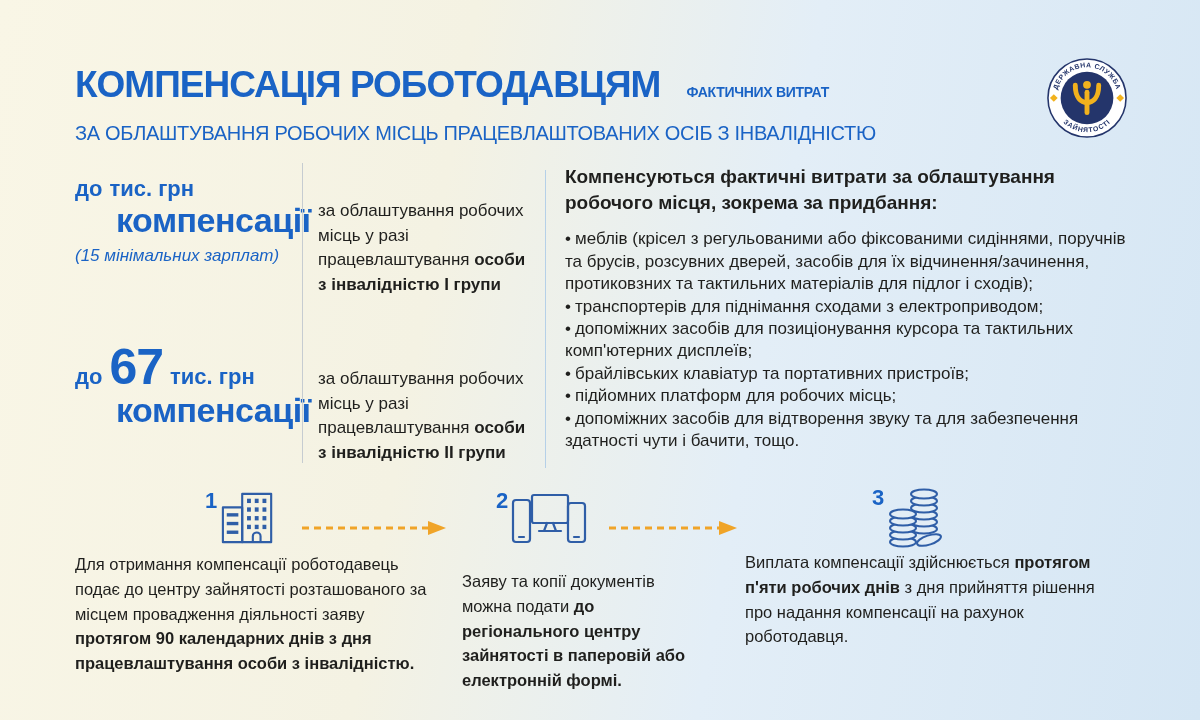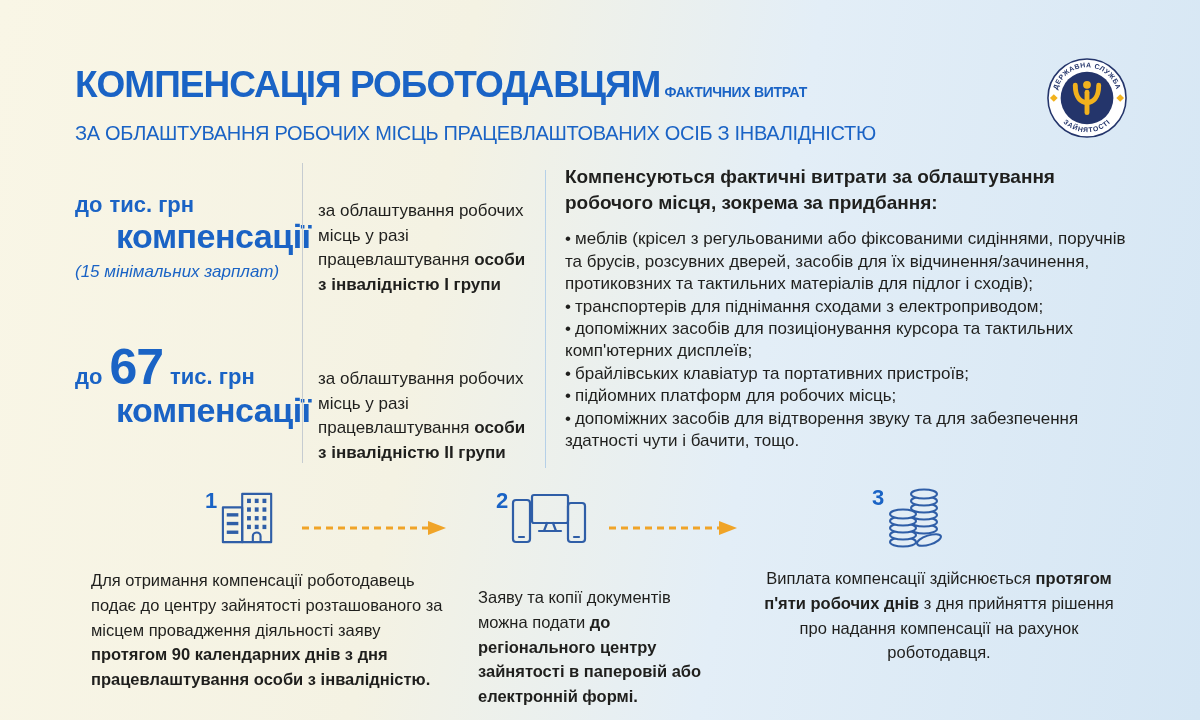--- a/index.html
+++ b/index.html
@@ -4,54 +4,54 @@
 <style>
   html,body{margin:0;padding:0;}
   body{font-family:"Liberation Sans",sans-serif;}
   .canvas{
     position:relative;width:1200px;height:720px;overflow:hidden;
     background:linear-gradient(100deg,#f9f6e6 0%,#f4f2e3 36%,#e3eef7 62%,#d5e6f4 100%);
     color:#1f1f1d;
   }
   
   .header{position:absolute;left:75px;top:64px;}
-  .title-line{display:flex;align-items:baseline;gap:4px;white-space:nowrap;}
+  .title-line{display:flex;align-items:baseline;gap:26px;white-space:nowrap;}
   .title-main{font-size:37px;font-weight:700;letter-spacing:-1px;color:#1a63c5;}
   .title-suffix{font-size:14px;font-weight:700;color:#1a63c5;letter-spacing:-0.3px;}
   .subtitle{margin-top:16px;font-size:20px;font-weight:400;color:#1a63c5;letter-spacing:-0.3px;white-space:nowrap;}
   .logo-wrap{position:absolute;left:1046px;top:57px;width:82px;height:82px;}
   
   .comp-block{position:absolute;left:75px;width:220px;color:#1a63c5;}
   .comp-a{top:176px;} .comp-b{top:344px;}
   .comp-line1{display:flex;align-items:baseline;gap:7px;white-space:nowrap;}
-  .comp-prefix,.comp-unit{font-size:22px;font-weight:700;margin-top:16px;}
+  .comp-prefix,.comp-unit{font-size:22px;font-weight:700;}
   .comp-amount{font-size:50px;font-weight:700;letter-spacing:-1px;line-height:0.95;}
   .comp-label{font-size:34px;font-weight:700;letter-spacing:-0.5px;margin-top:0px;line-height:1.1;margin-left:41px;}
   .comp-note{font-size:17px;font-style:italic;margin-top:7px;}
   .divider{position:absolute;width:1px;}
   .divider-1{left:302px;top:163px;height:300px;background:#c6ccd1;}
   .divider-2{left:545px;top:170px;height:298px;background:#b5d0e8;}
   .desc-block{position:absolute;left:318px;width:214px;font-size:17px;line-height:1.45;color:#1f1f1d;}
   .desc-a{top:182px;} .desc-b{top:350px;}
   .desc-block b{font-weight:700;}
   .details{position:absolute;left:565px;top:164px;width:575px;color:#1f1f1d;}
   .details-heading{font-size:19px;font-weight:700;line-height:1.35;margin:0 0 13px 0;}
   .bullet-item{font-size:17px;line-height:1.32;margin:0;}
   .bullet-dot{margin-right:4px;}
   
   .step-badge{position:absolute;display:flex;align-items:flex-start;}
   .step-number{font-size:22px;font-weight:700;color:#1a63c5;margin-right:3px;line-height:1;}
-  .step-text{position:absolute;font-size:16.5px;line-height:1.5;color:#1f1f1d;margin:16px;}
+  .step-text{position:absolute;font-size:16.5px;line-height:1.5;color:#1f1f1d;margin:0;}
   .step-text b{font-weight:700;}
   .badge-1{left:205px;top:490px;}
   .badge-2{left:496px;top:490px;}
   .badge-3{left:872px;top:487px;}
   .text-1{left:75px;top:552px;width:356px;}
   .text-2{left:462px;top:569px;width:242px;}
-  .text-3{left:745px;top:550px;width:356px;text-align:center;}
+  .text-3{left:745px;top:550px;width:356px;}
   .arrow{position:absolute;height:16px;}
   .arrow-1{left:300px;top:520px;width:148px;}
   .arrow-2{left:607px;top:520px;width:132px;}
   .icon svg{display:block;}
 </style>
 </head>
 <body>
 
 <div class="canvas">
 

